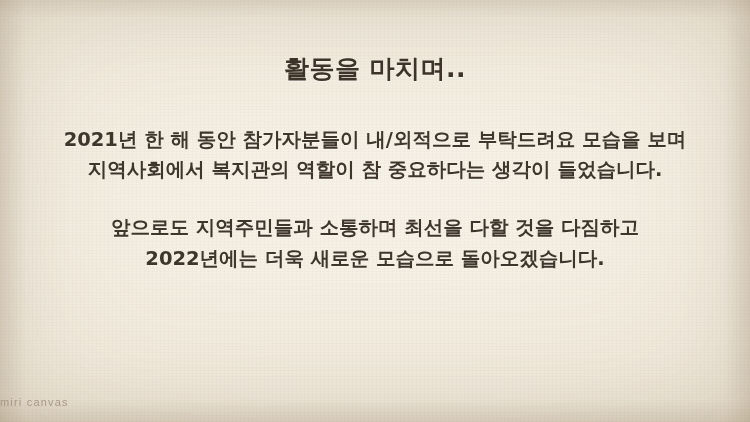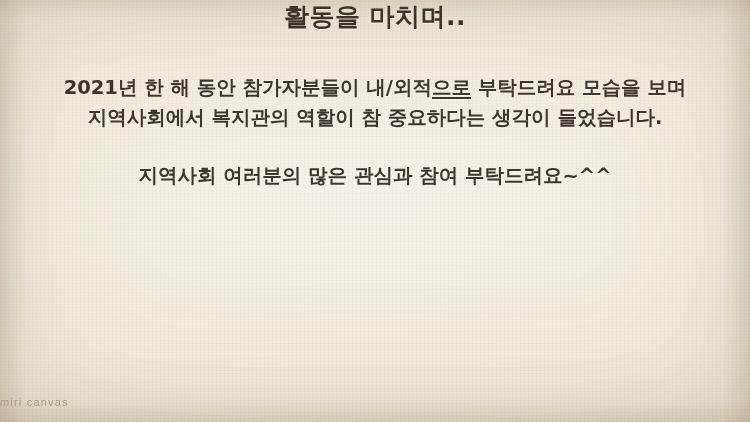--- a/index.html
+++ b/index.html
@@ -70,20 +70,21 @@
 
   .content {
     position: relative;
     z-index: 3;
     width: 100%;
     height: 100%;
     box-sizing: border-box;
     display: flex;
     flex-direction: column;
     align-items: center;
+    padding-top: 52px;
   }
 
   .title {
     font-family: "DejaVu Sans", sans-serif;
     font-weight: 700;
     font-size: 25px;
     letter-spacing: 0.5px;
     color: #3d3328;
     text-align: center;
     margin: 0 0 40px 0;
@@ -103,21 +104,20 @@
   }
   .para + .para {
     margin-top: 28px;
   }
   .para .line {
     display: block;
     white-space: nowrap;
   }
 
   .underline {
-    text-decoration: underline;
     text-decoration-thickness: 2px;
     text-underline-offset: 3px;
   }
 
   .footer {
     position: absolute;
     left: 0;
     right: 0;
     bottom: 14px;
     z-index: 4;
@@ -146,24 +146,27 @@
 
     <p class="para">
       <span class="line">
         <span>2021년 한 해 동안 참가자분들이 내/외적</span><span class="underline">으로</span><span> 부탁드려요 모습을 보며</span>
       </span>
       <span class="line">
         <span>지역사회에서 복지관의 역할이 참 중요하다는 생각이 들었습니다.</span>
       </span>
     </p>
 
-
     <p class="para">
       <span class="line">
-        <span>지역사회 여러분의 많은 관심과 참여 부탁드려요~^^</span>
+        <span>앞으로도 지역주민들과 소통하며 최선을 다할 것을 다짐하고</span>
+      </span>
+      <span class="line">
+        <span>2022년에는 더욱 새로운 모습으로 돌아오겠습니다.</span>
       </span>
     </p>
+
 
   </div>
 
   <div class="footer">miri canvas</div>
 
 </div>
 
 </body></html>

